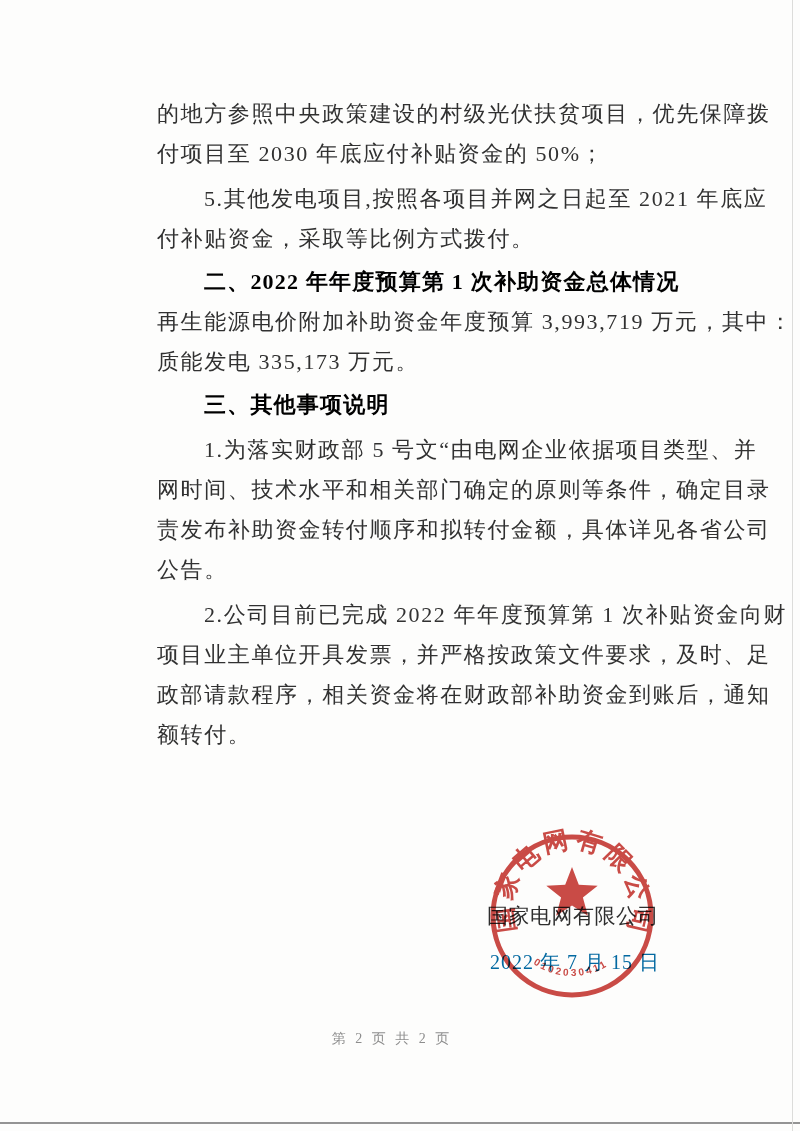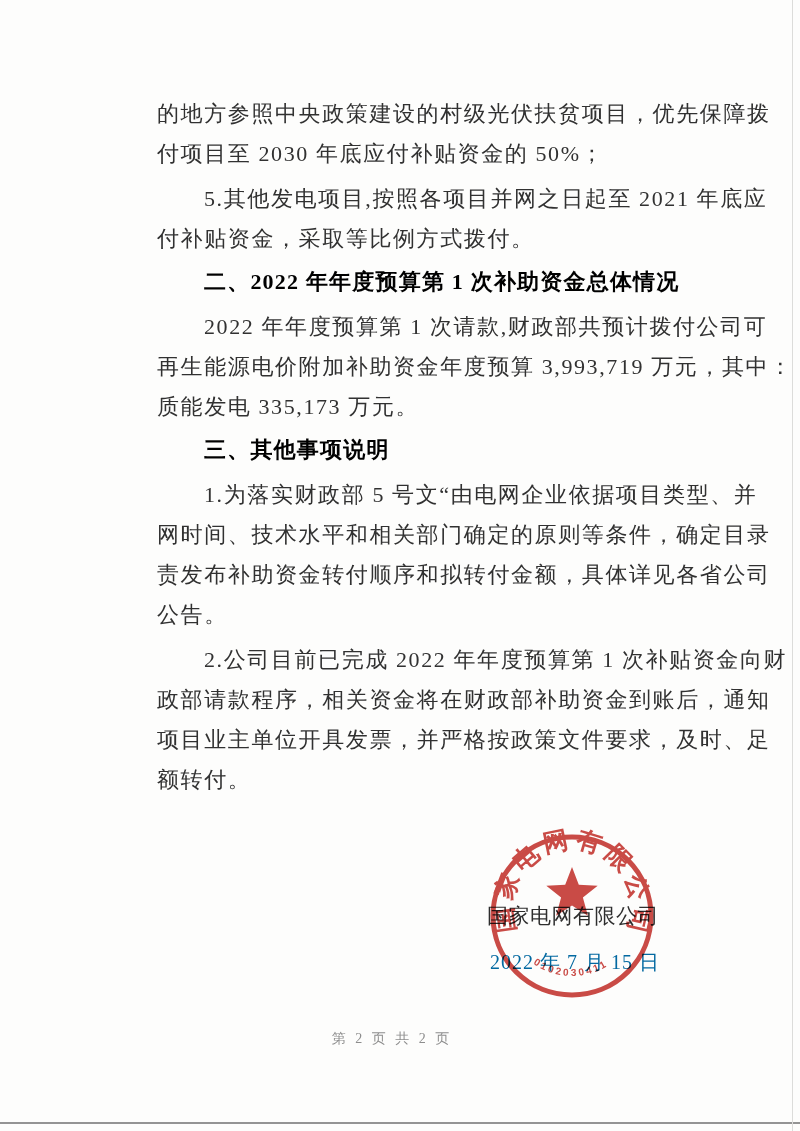--- a/index.html
+++ b/index.html
@@ -98,31 +98,30 @@
 <body>
 
 <div class="page">
 
   <div class="text-block" id="text-block">
       <div class="line cont">的地方参照中央政策建设的村级光伏扶贫项目，优先保障拨</div>
       <div class="line cont">付项目至 2030 年底应付补贴资金的 50%；</div>
       <div class="line para">5.其他发电项目,按照各项目并网之日起至 2021 年底应</div>
       <div class="line cont">付补贴资金，采取等比例方式拨付。</div>
       <div class="line heading">二、2022 年年度预算第 1 次补助资金总体情况</div>
-      <div class="line para">2022 年年度预算第 1 次请款,财政部共预计拨付公司可</div>
       <div class="line cont">再生能源电价附加补助资金年度预算 3,993,719 万元，其中：</div>
       <div class="line cont">质能发电 335,173 万元。</div>
       <div class="line heading">三、其他事项说明</div>
       <div class="line para">1.为落实财政部 5 号文“由电网企业依据项目类型、并</div>
       <div class="line cont">网时间、技术水平和相关部门确定的原则等条件，确定目录</div>
       <div class="line cont">责发布补助资金转付顺序和拟转付金额，具体详见各省公司</div>
       <div class="line cont">公告。</div>
       <div class="line para">2.公司目前已完成 2022 年年度预算第 1 次补贴资金向财</div>
+      <div class="line cont">项目业主单位开具发票，并严格按政策文件要求，及时、足</div>
       <div class="line cont">政部请款程序，相关资金将在财政部补助资金到账后，通知</div>
-      <div class="line cont">项目业主单位开具发票，并严格按政策文件要求，及时、足</div>
       <div class="line cont">额转付。</div>
     </div>
 
   <div class="sig-company">国家电网有限公司</div>
 
   <div class="sig-date">2022 年 7 月 15 日</div>
 
   <svg class="stamp" viewBox="-100 -100 200 200">
     <defs>
       <path id="seal-arc" d="M -52 30 A 60 60 0 1 1 52 30" fill="none"></path>

